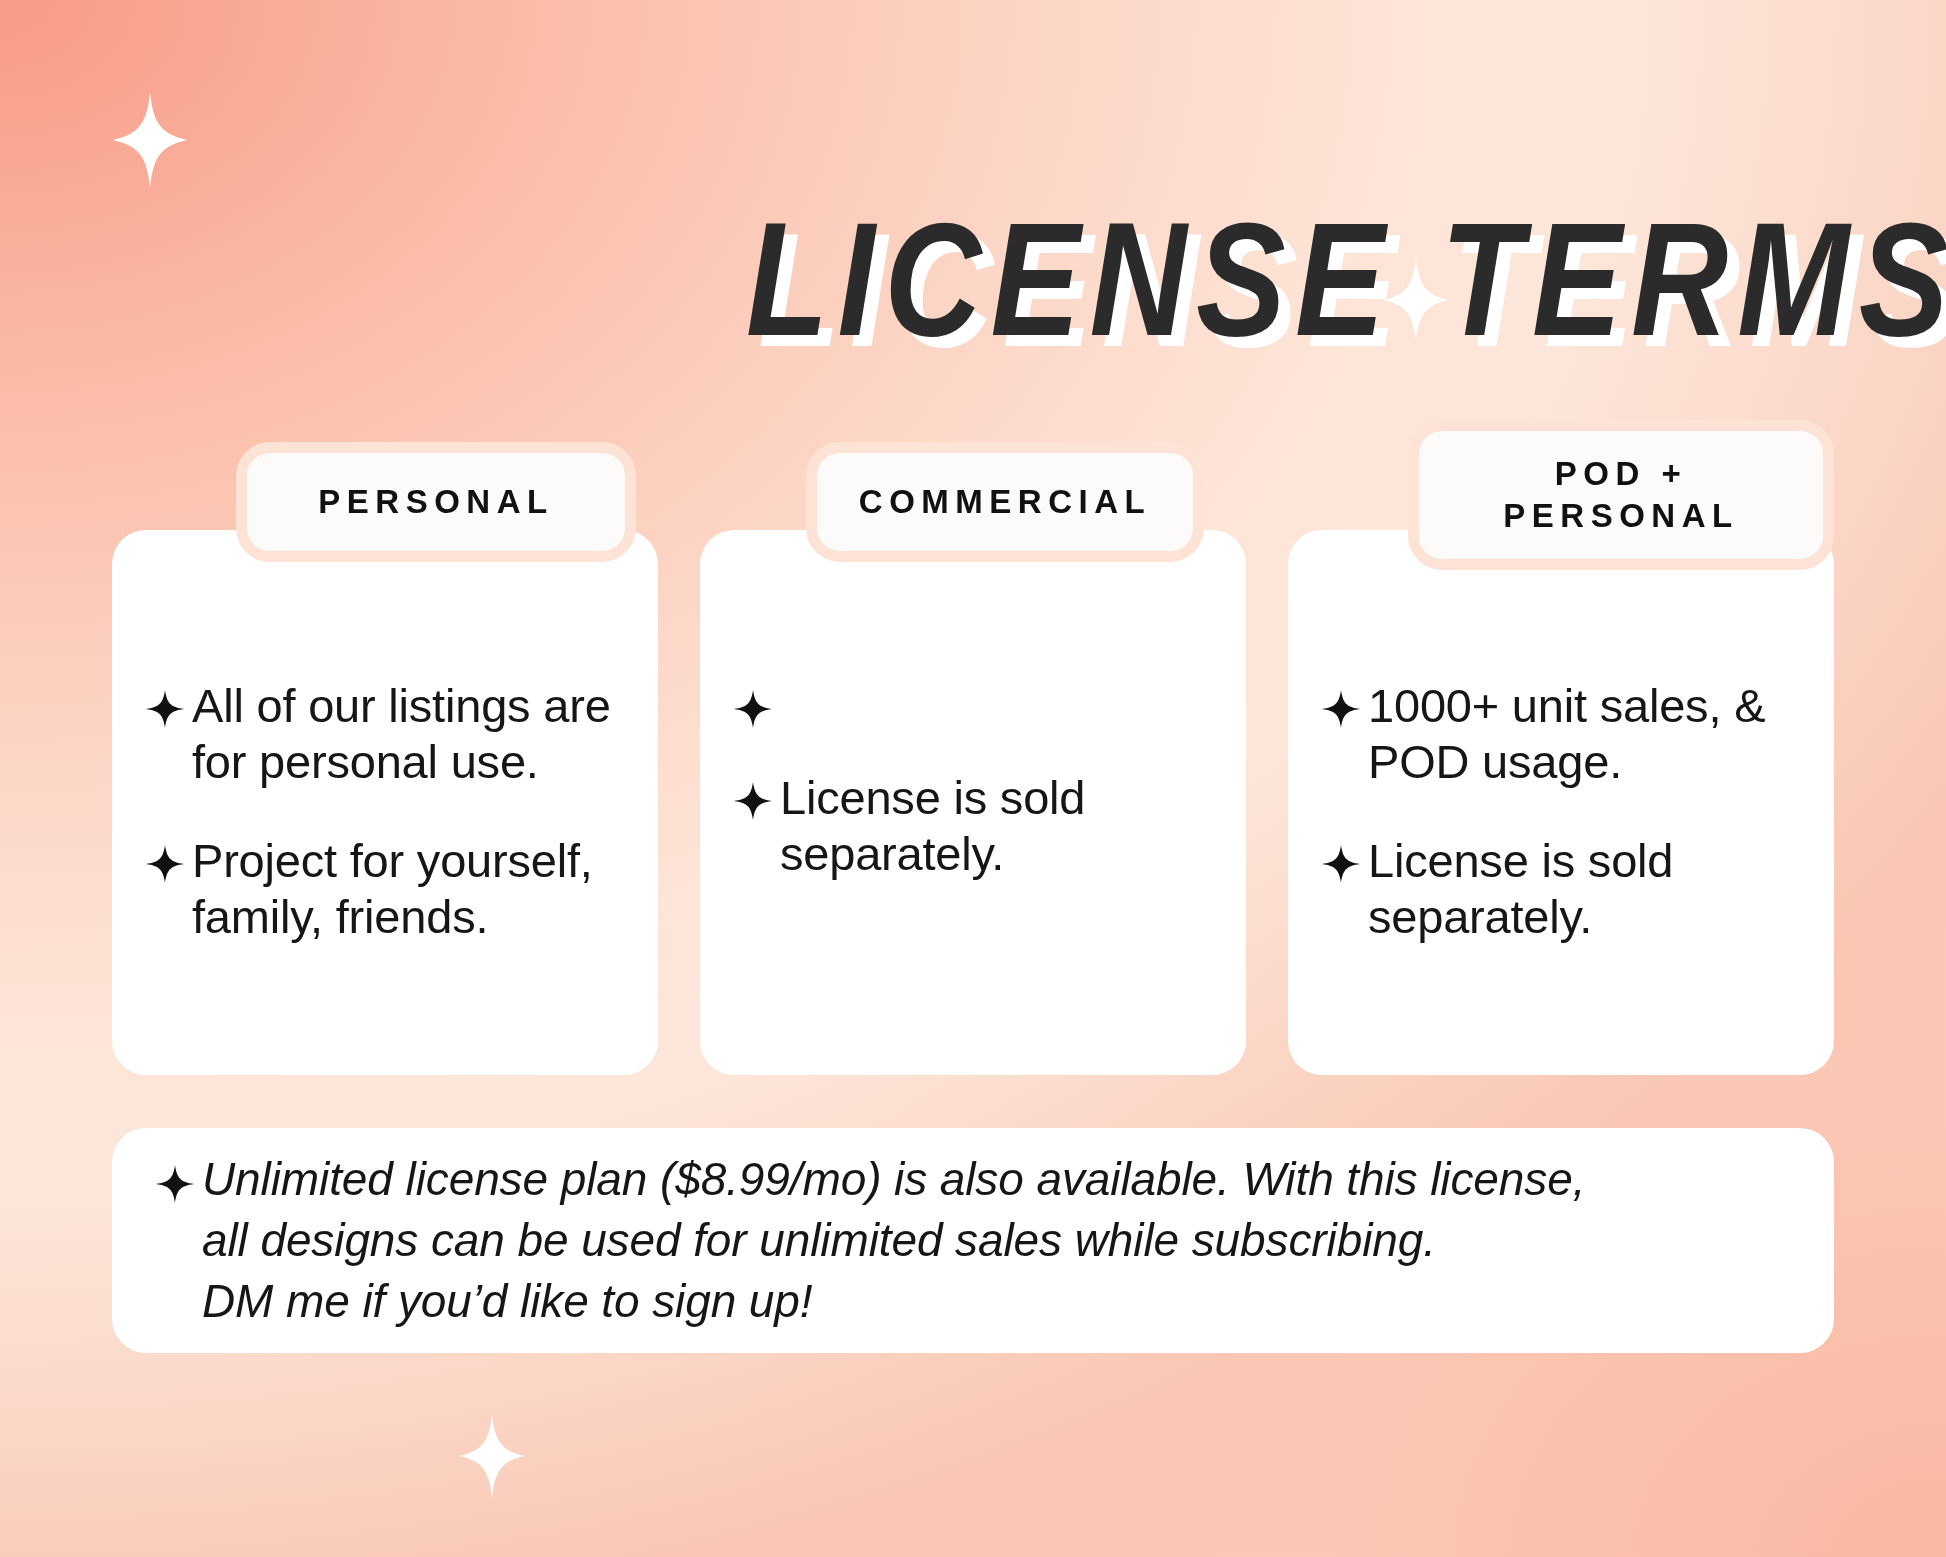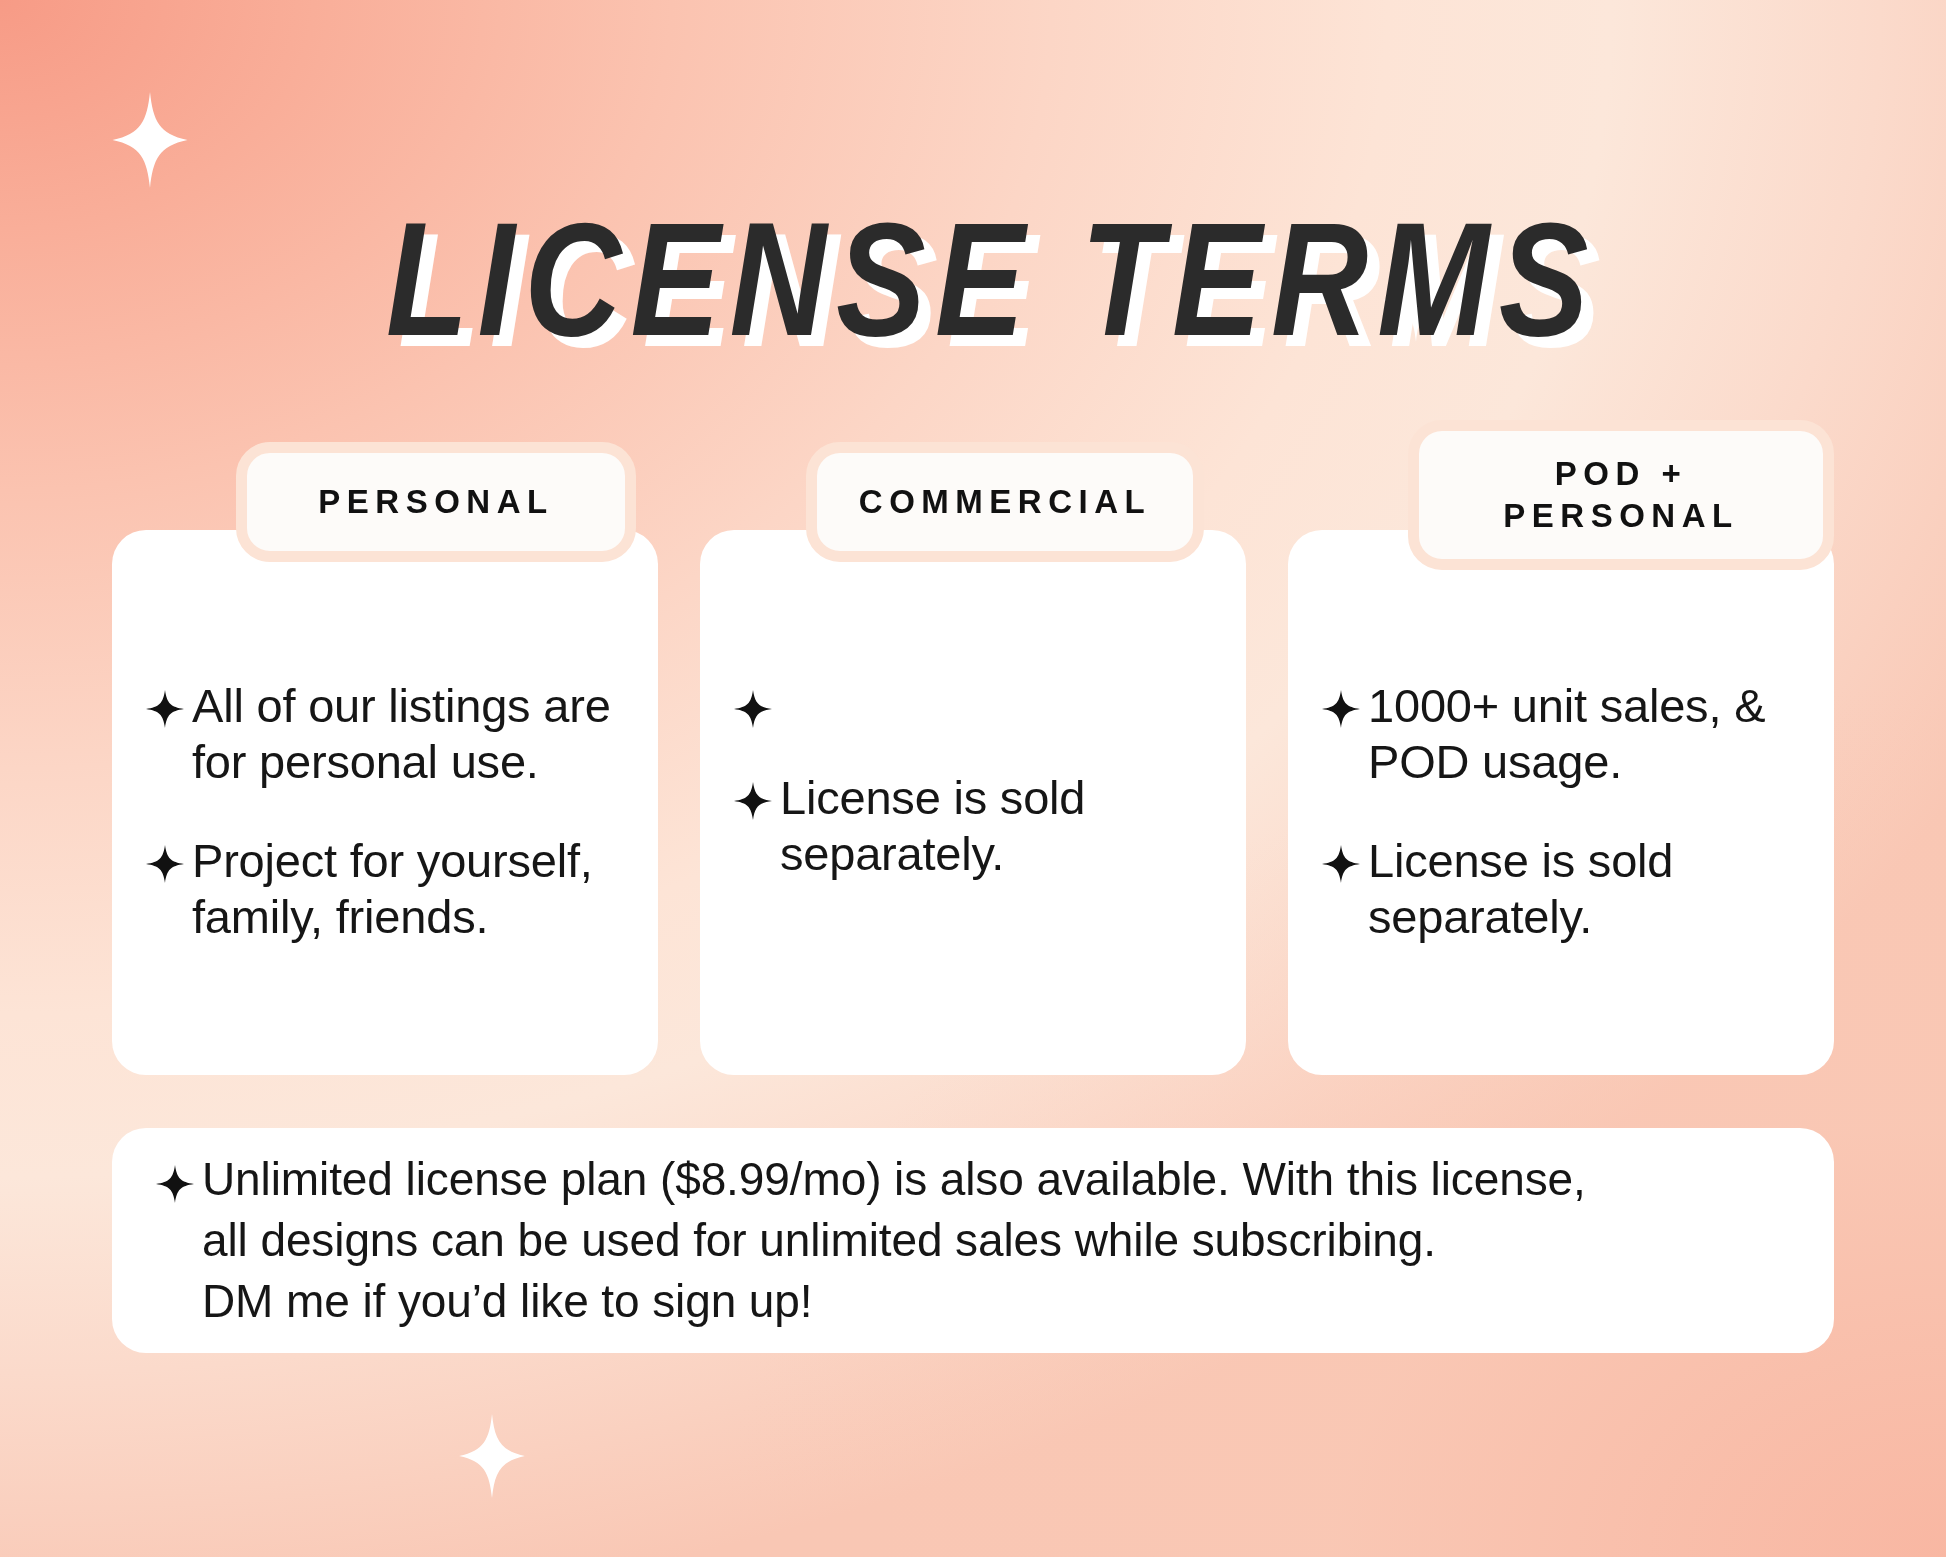--- a/index.html
+++ b/index.html
@@ -53,21 +53,21 @@
 
   #spark-top-left  { left: 112px;  top: 92px;   width: 76px;  height: 96px; }
   #spark-right     { left: 1383px; top: 258px;  width: 66px;  height: 84px; }
   #spark-bottom    { left: 459px;  top: 1414px; width: 66px;  height: 84px; }
 
   
   #title-wrap {
     position: absolute;
     left: 0; right: 0;
     top: 196px;
-    text-align: center;
+    text-align: right;
     height: 160px;
     margin-left: 38px;
   }
   #page-title {
     display: inline-block;
     font-family: "Liberation Sans", sans-serif;
     font-weight: 700;
     font-style: italic;
     font-size: 132px;
     line-height: 1.05;
@@ -167,20 +167,21 @@
     padding: 0 44px;
   }
   #note-card .bullet { margin-bottom: 0; align-items: flex-start; }
   #note-card .star-ico { width: 38px; height: 38px; margin-top: 16px; }
   #note-text {
     font-size: 46px;
     line-height: 1.33;
     color: #161616;
     white-space: pre-line;
     letter-spacing: -0.1px;
+    font-style: italic;
   }
 </style>
 </head>
 <body>
 
 <div id="bg"></div>
 
 <div class="spark" id="spark-top-left">
   <svg viewBox="0 0 100 128" xmlns="http://www.w3.org/2000/svg">
     <path d="M50 0 C54 38 62 56 100 64 C62 72 54 90 50 128 C46 90 38 72 0 64 C38 56 46 38 50 0 Z" fill="#FFFFFF"></path>

